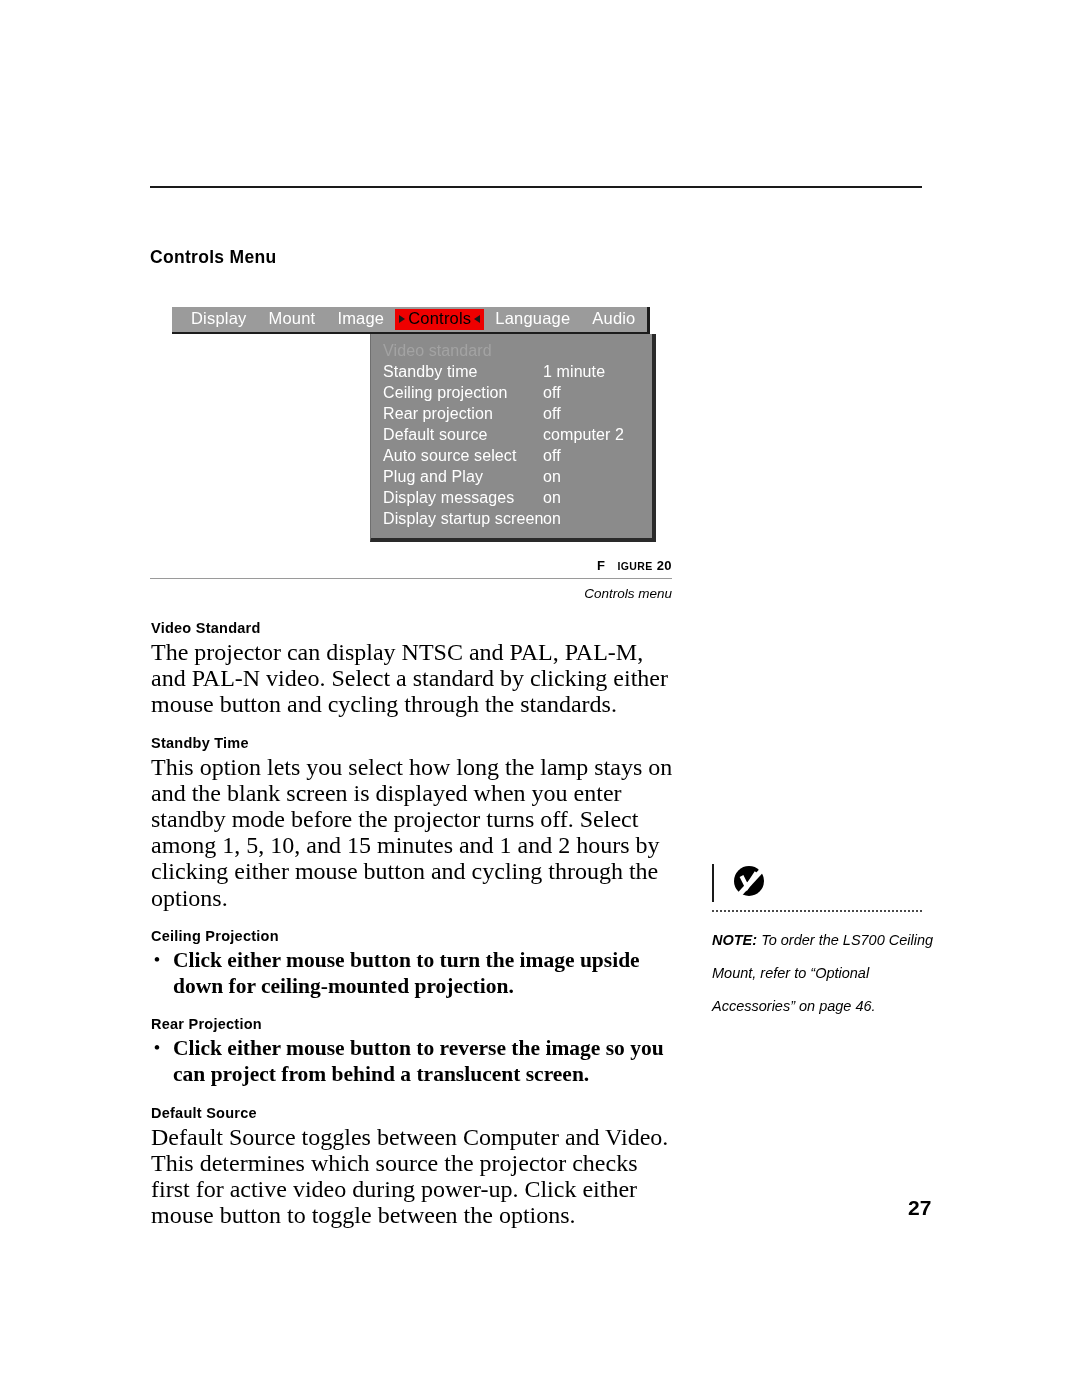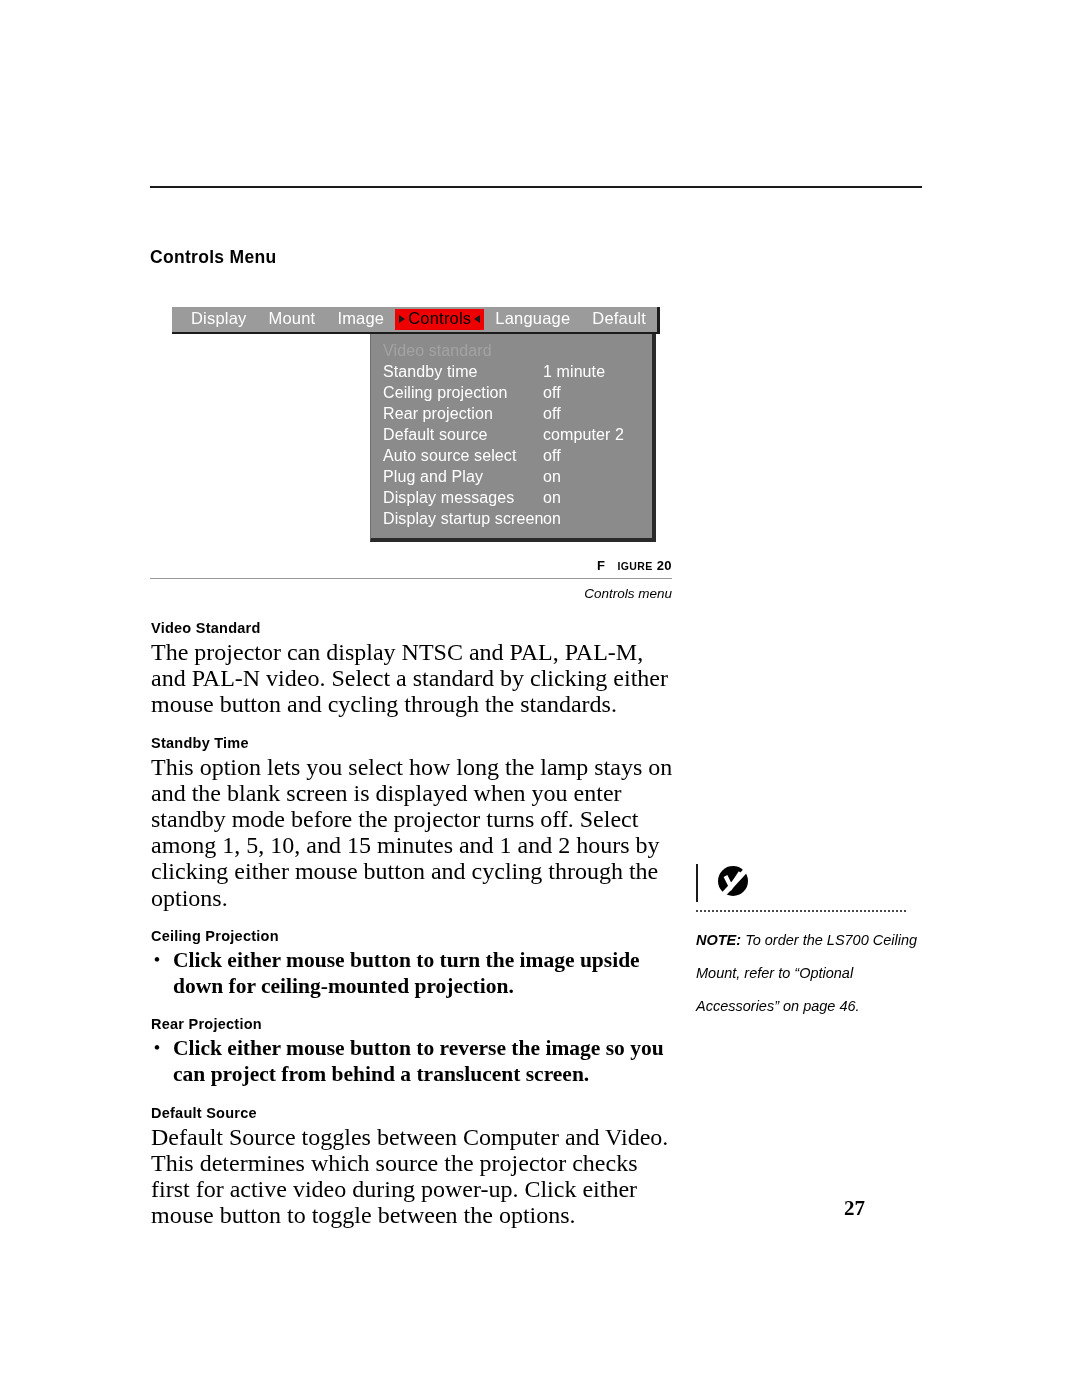--- a/index.html
+++ b/index.html
@@ -199,21 +199,21 @@
     position: absolute;
     left: 3px;
     top: 0;
     font-size: 17px;
   }
   .blk { margin-bottom: 16px; }
 
   
   .note {
     position: absolute;
-    left: 696px;
+    left: 712px;
     top: 862px;
     width: 225px;
   }
   .note-icon-row {
     position: relative;
     height: 48px;
   }
   .note-bar {
     position: absolute;
     left: 0;
@@ -241,23 +241,23 @@
     color: #000;
   }
   .note-text b {
     font-style: italic;
     font-weight: bold;
   }
 
   
   .pageno {
     position: absolute;
-    left: 844px;
+    left: 908px;
     top: 1196px;
-    font-family: Liberation Serif, serif;
+    font-family: Liberation Sans, sans-serif;
     font-weight: bold;
     font-size: 21px;
   }
 </style>
 </head>
 <body>
 
 <div class="page">
 
   <div class="top-rule"></div>
@@ -271,21 +271,21 @@
     <div class="menubar">
       <div class="menutab">Display</div>
       <div class="menutab">Mount</div>
       <div class="menutab">Image</div>
       <div class="menutab active">
         <span class="arr right"></span>
         <span>Controls</span>
         <span class="arr left"></span>
       </div>
       <div class="menutab">Language</div>
-      <div class="menutab">Default</div>
+      <div class="menutab">Audio</div>
     </div>
 
     <div class="dropdown">
       <div class="ddrow disabled">
         <span class="lbl">Video standard</span>
         <span class="val"></span>
       </div>
       <div class="ddrow">
         <span class="lbl">Standby time</span>
         <span class="val">1 minute</span>

